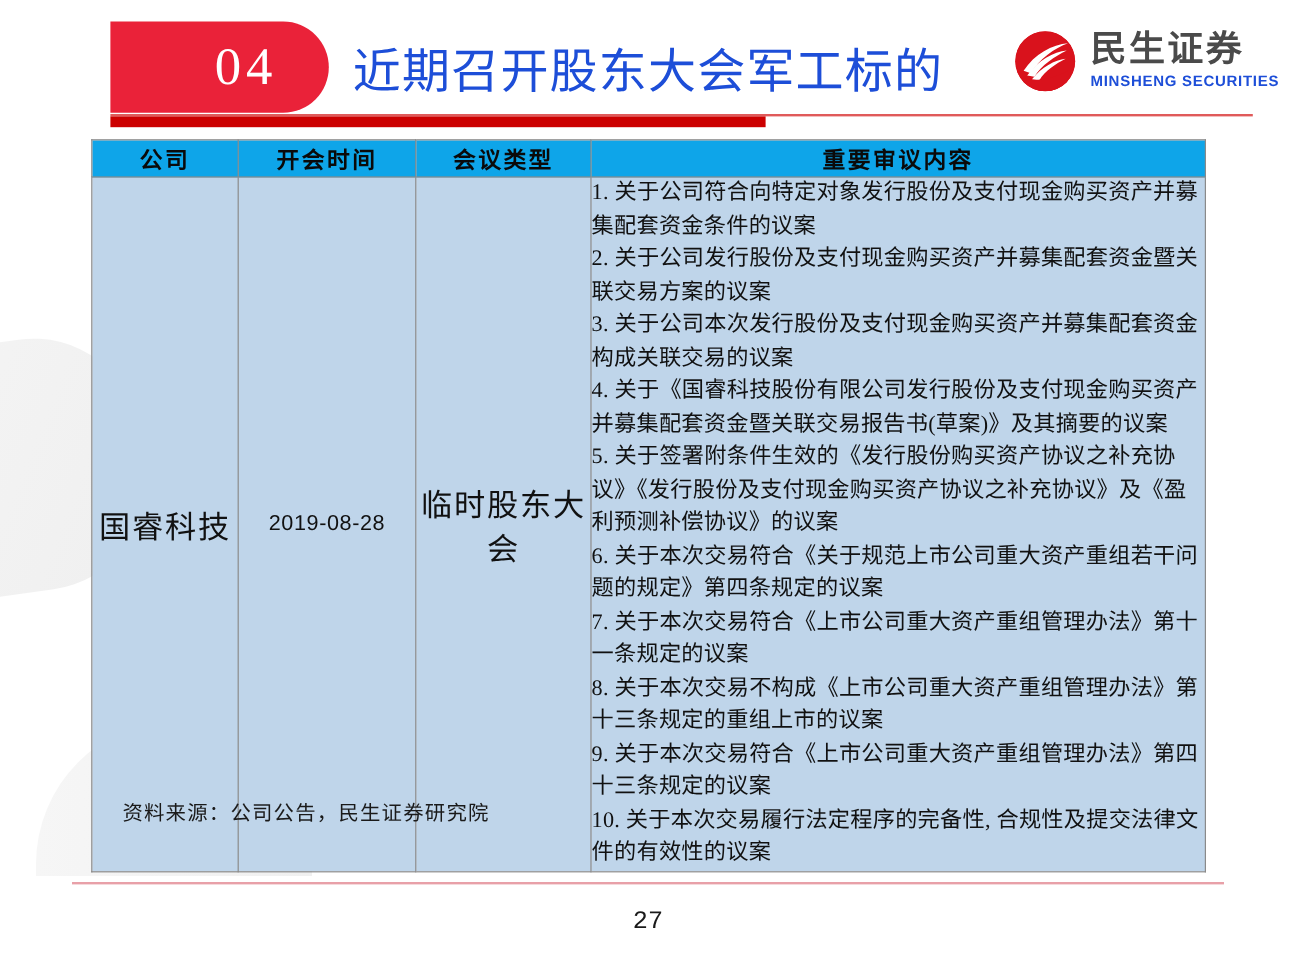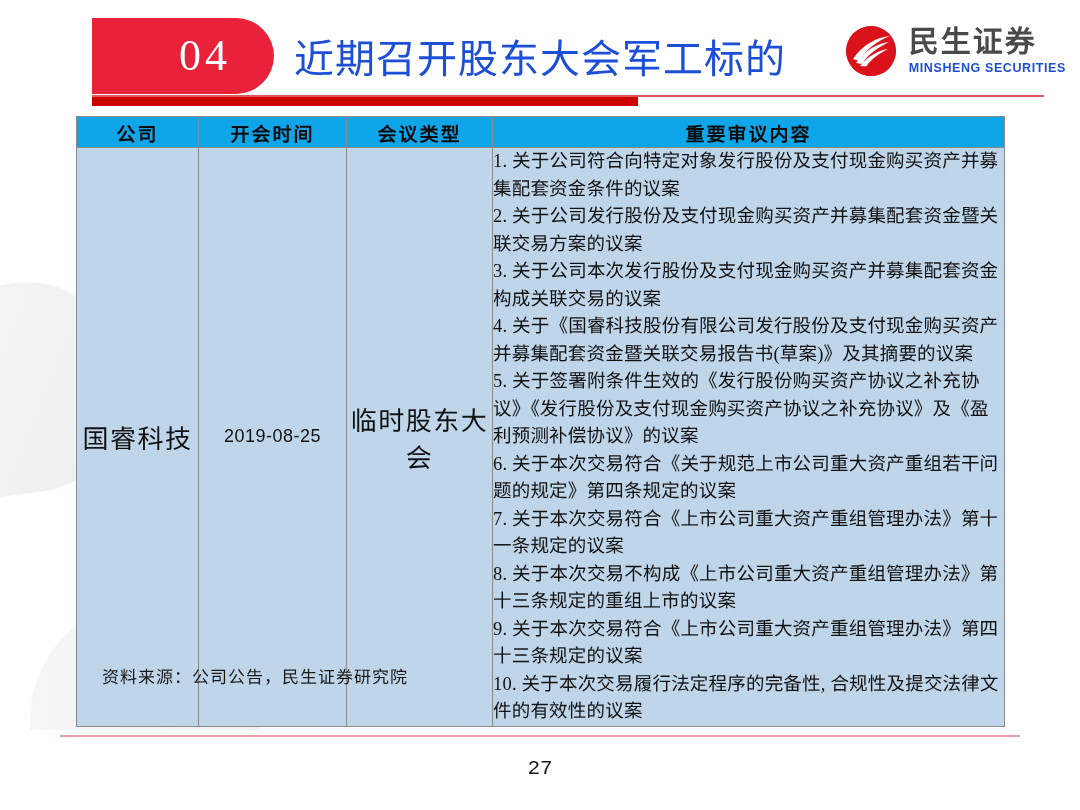--- a/index.html
+++ b/index.html
@@ -323,21 +323,21 @@
         <tr>
           <th>公司</th>
           <th>开会时间</th>
           <th>会议类型</th>
           <th>重要审议内容</th>
         </tr>
       </thead>
       <tbody>
         <tr>
           <td class="c-company">国睿科技</td>
-          <td class="c-date">2019-08-25</td>
+          <td class="c-date">2019-08-28</td>
           <td class="c-type">临时股东大会</td>
           <td class="c-content">
             <div class="item">1. 关于公司符合向特定对象发行股份及支付现金购买资产并募集配套资金条件的议案</div>
             <div class="item">2. 关于公司发行股份及支付现金购买资产并募集配套资金暨关联交易方案的议案</div>
             <div class="item">3. 关于公司本次发行股份及支付现金购买资产并募集配套资金构成关联交易的议案</div>
             <div class="item">4. 关于《国睿科技股份有限公司发行股份及支付现金购买资产并募集配套资金暨关联交易报告书(草案)》及其摘要的议案</div>
             <div class="item">5. 关于签署附条件生效的《发行股份购买资产协议之补充协议》《发行股份及支付现金购买资产协议之补充协议》及《盈利预测补偿协议》的议案</div>
             <div class="item">6. 关于本次交易符合《关于规范上市公司重大资产重组若干问题的规定》第四条规定的议案</div>
             <div class="item">7. 关于本次交易符合《上市公司重大资产重组管理办法》第十一条规定的议案</div>
             <div class="item">8. 关于本次交易不构成《上市公司重大资产重组管理办法》第十三条规定的重组上市的议案</div>

